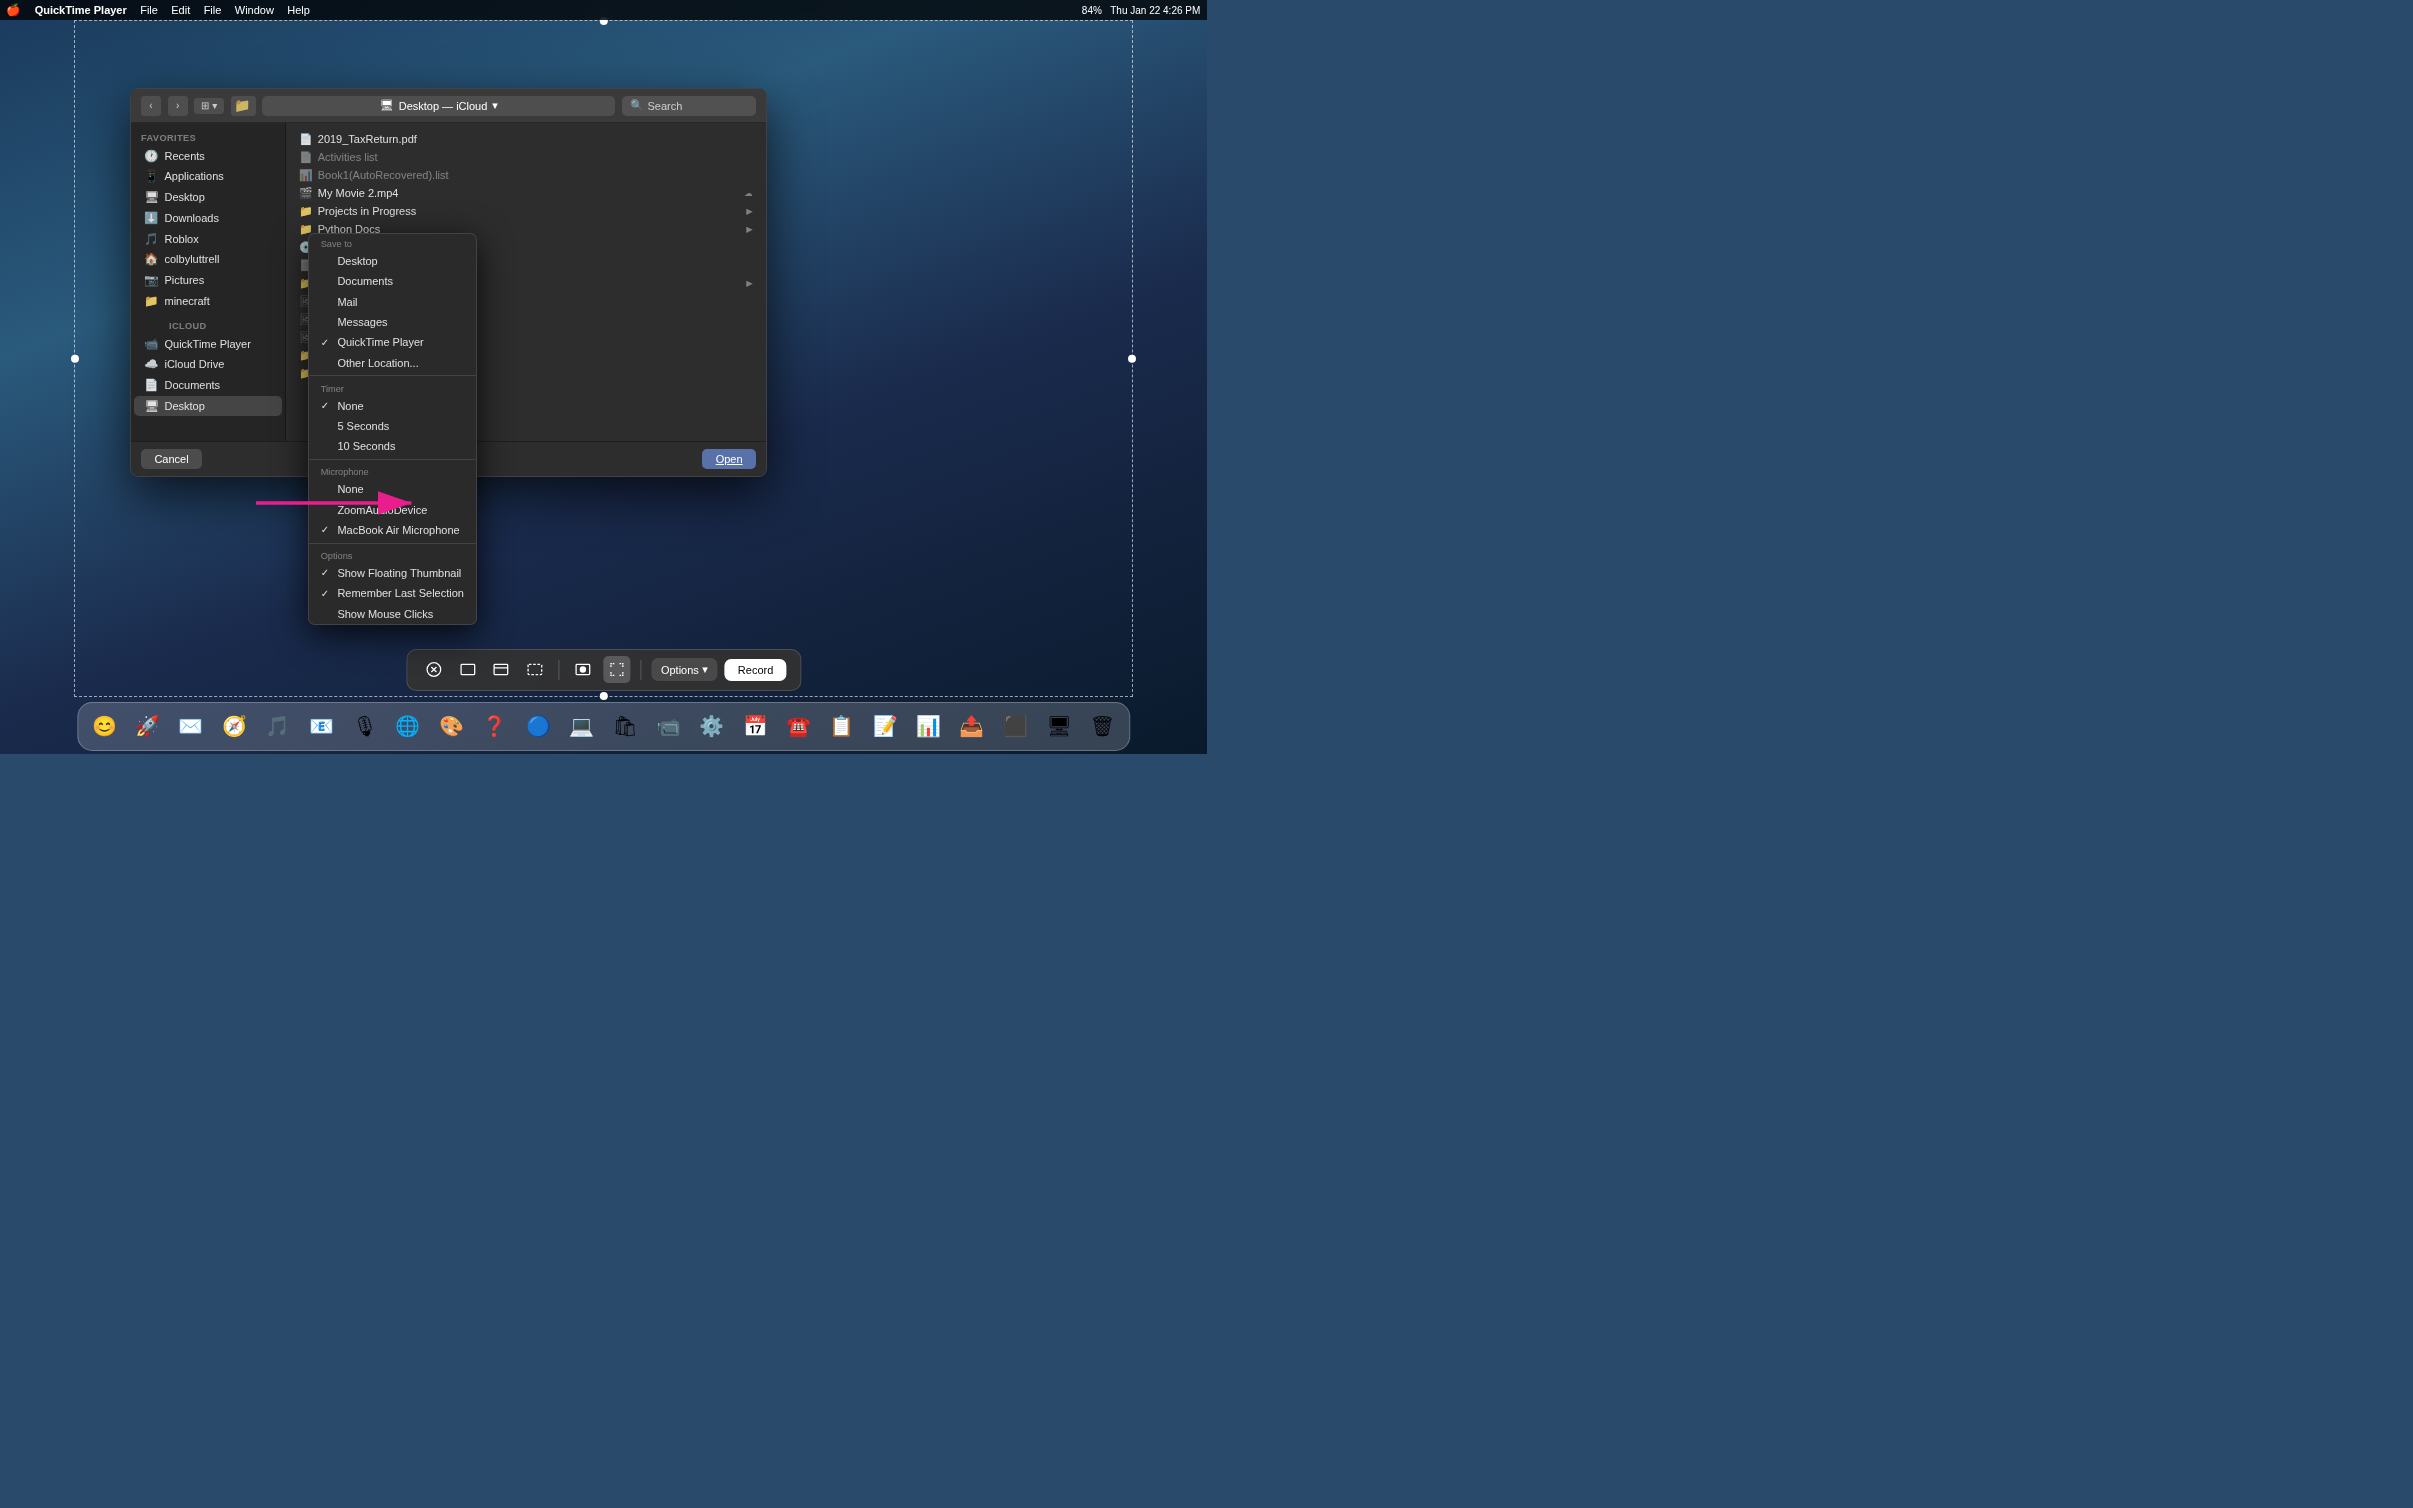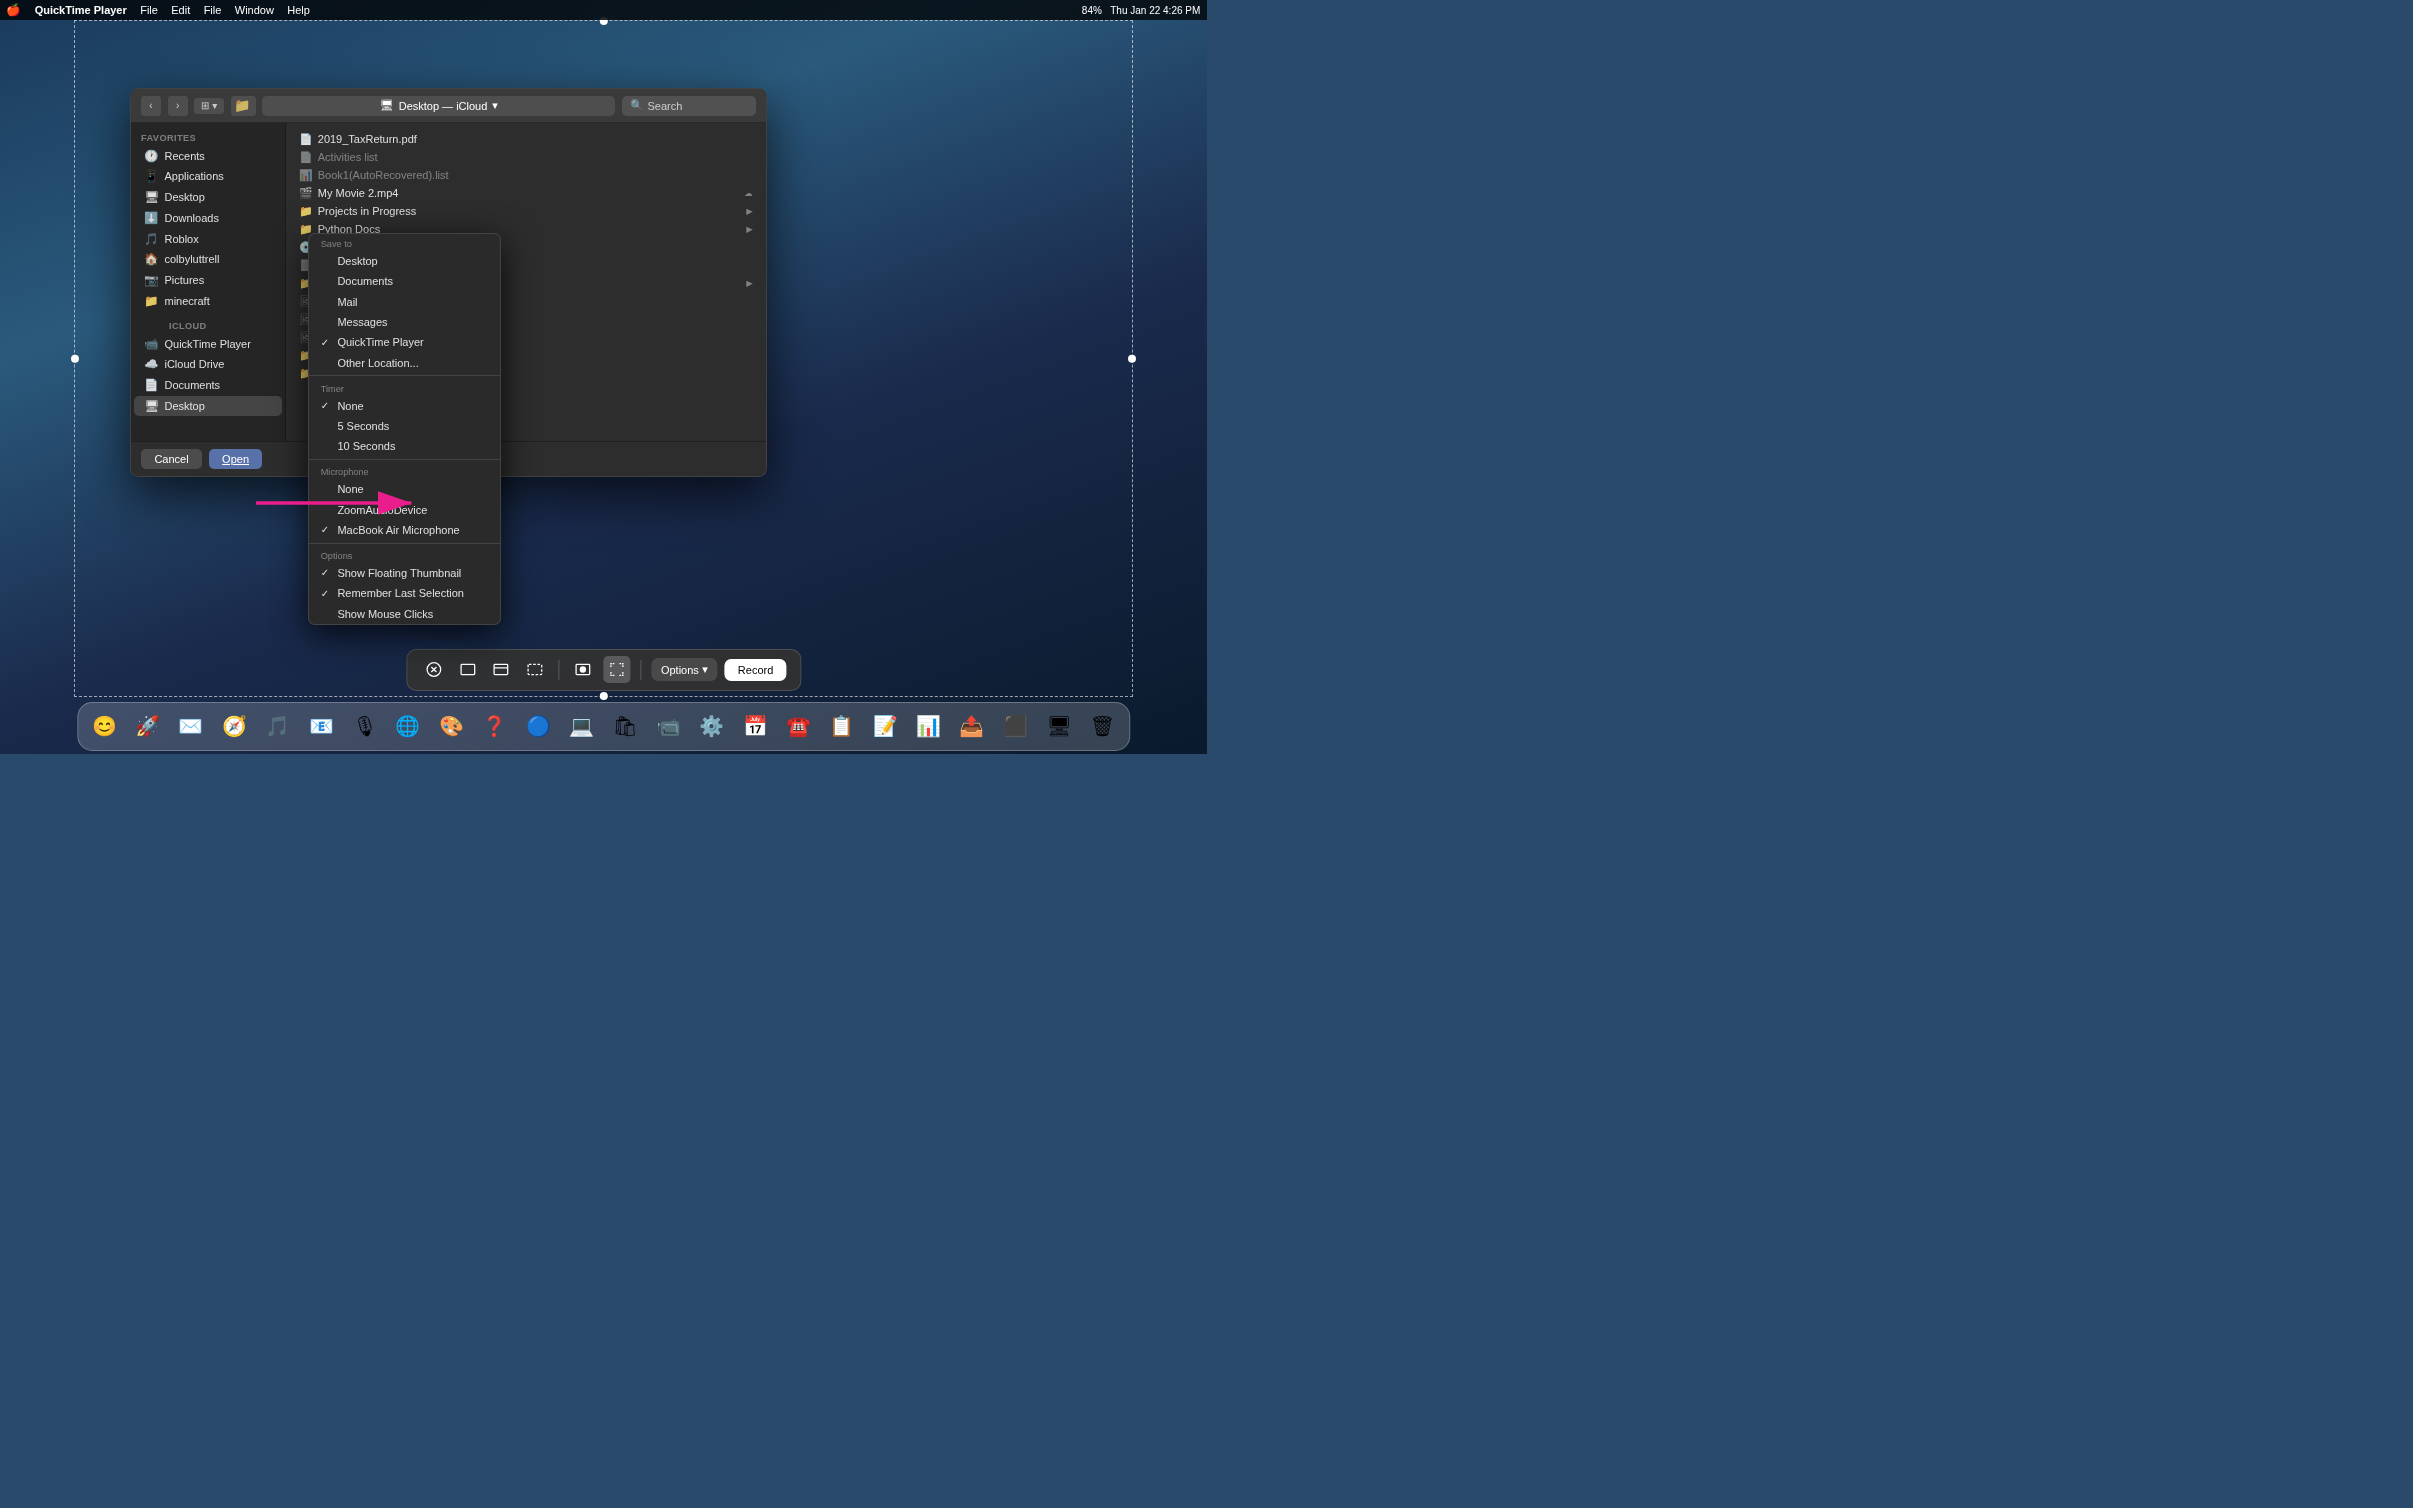--- a/index.html
+++ b/index.html
@@ -279,21 +279,21 @@
       border-radius: 3.4px;
     }
     .file-item.dimmed { color: rgba(255,255,255,0.4); }
     .file-icon { font-size: 11px; width: 13.4px; }
     .file-arrow { margin-left: auto; color: rgba(255,255,255,0.4); font-size: 8.4px; }
     .file-cloud { color: rgba(255,255,255,0.4); font-size: 8.4px; }
     .finder-footer {
       padding: 6.7px 10px;
       display: flex;
       align-items: center;
-      justify-content: flex-start;
+      justify-content: space-between;
       gap: 6.7px;
       border-top: 0.8px solid rgba(0,0,0,0.3);
       background: #2d2d2d;
     }
     .dialog-btn {
       padding: 4.2px 13.4px;
       border-radius: 5px;
       font-size: 11px;
       cursor: pointer;
       border: none;
@@ -307,21 +307,21 @@
       color: white;
       font-weight: 500;
       text-decoration: underline;
     }
 
     
     .context-menu {
       position: absolute;
       top: 233px;
       left: 308px;
-      width: 193px;
+      width: 169px;
       background: #2a2a2a;
       border-radius: 6.7px;
       box-shadow: 0 8.4px 34px rgba(0,0,0,0.8);
       z-index: 500;
       border: 0.8px solid rgba(255,255,255,0.12);
       overflow: hidden;
     }
     .menu-section-label {
       padding: 5px 11.7px 1.7px;
       font-size: 9.2px;

